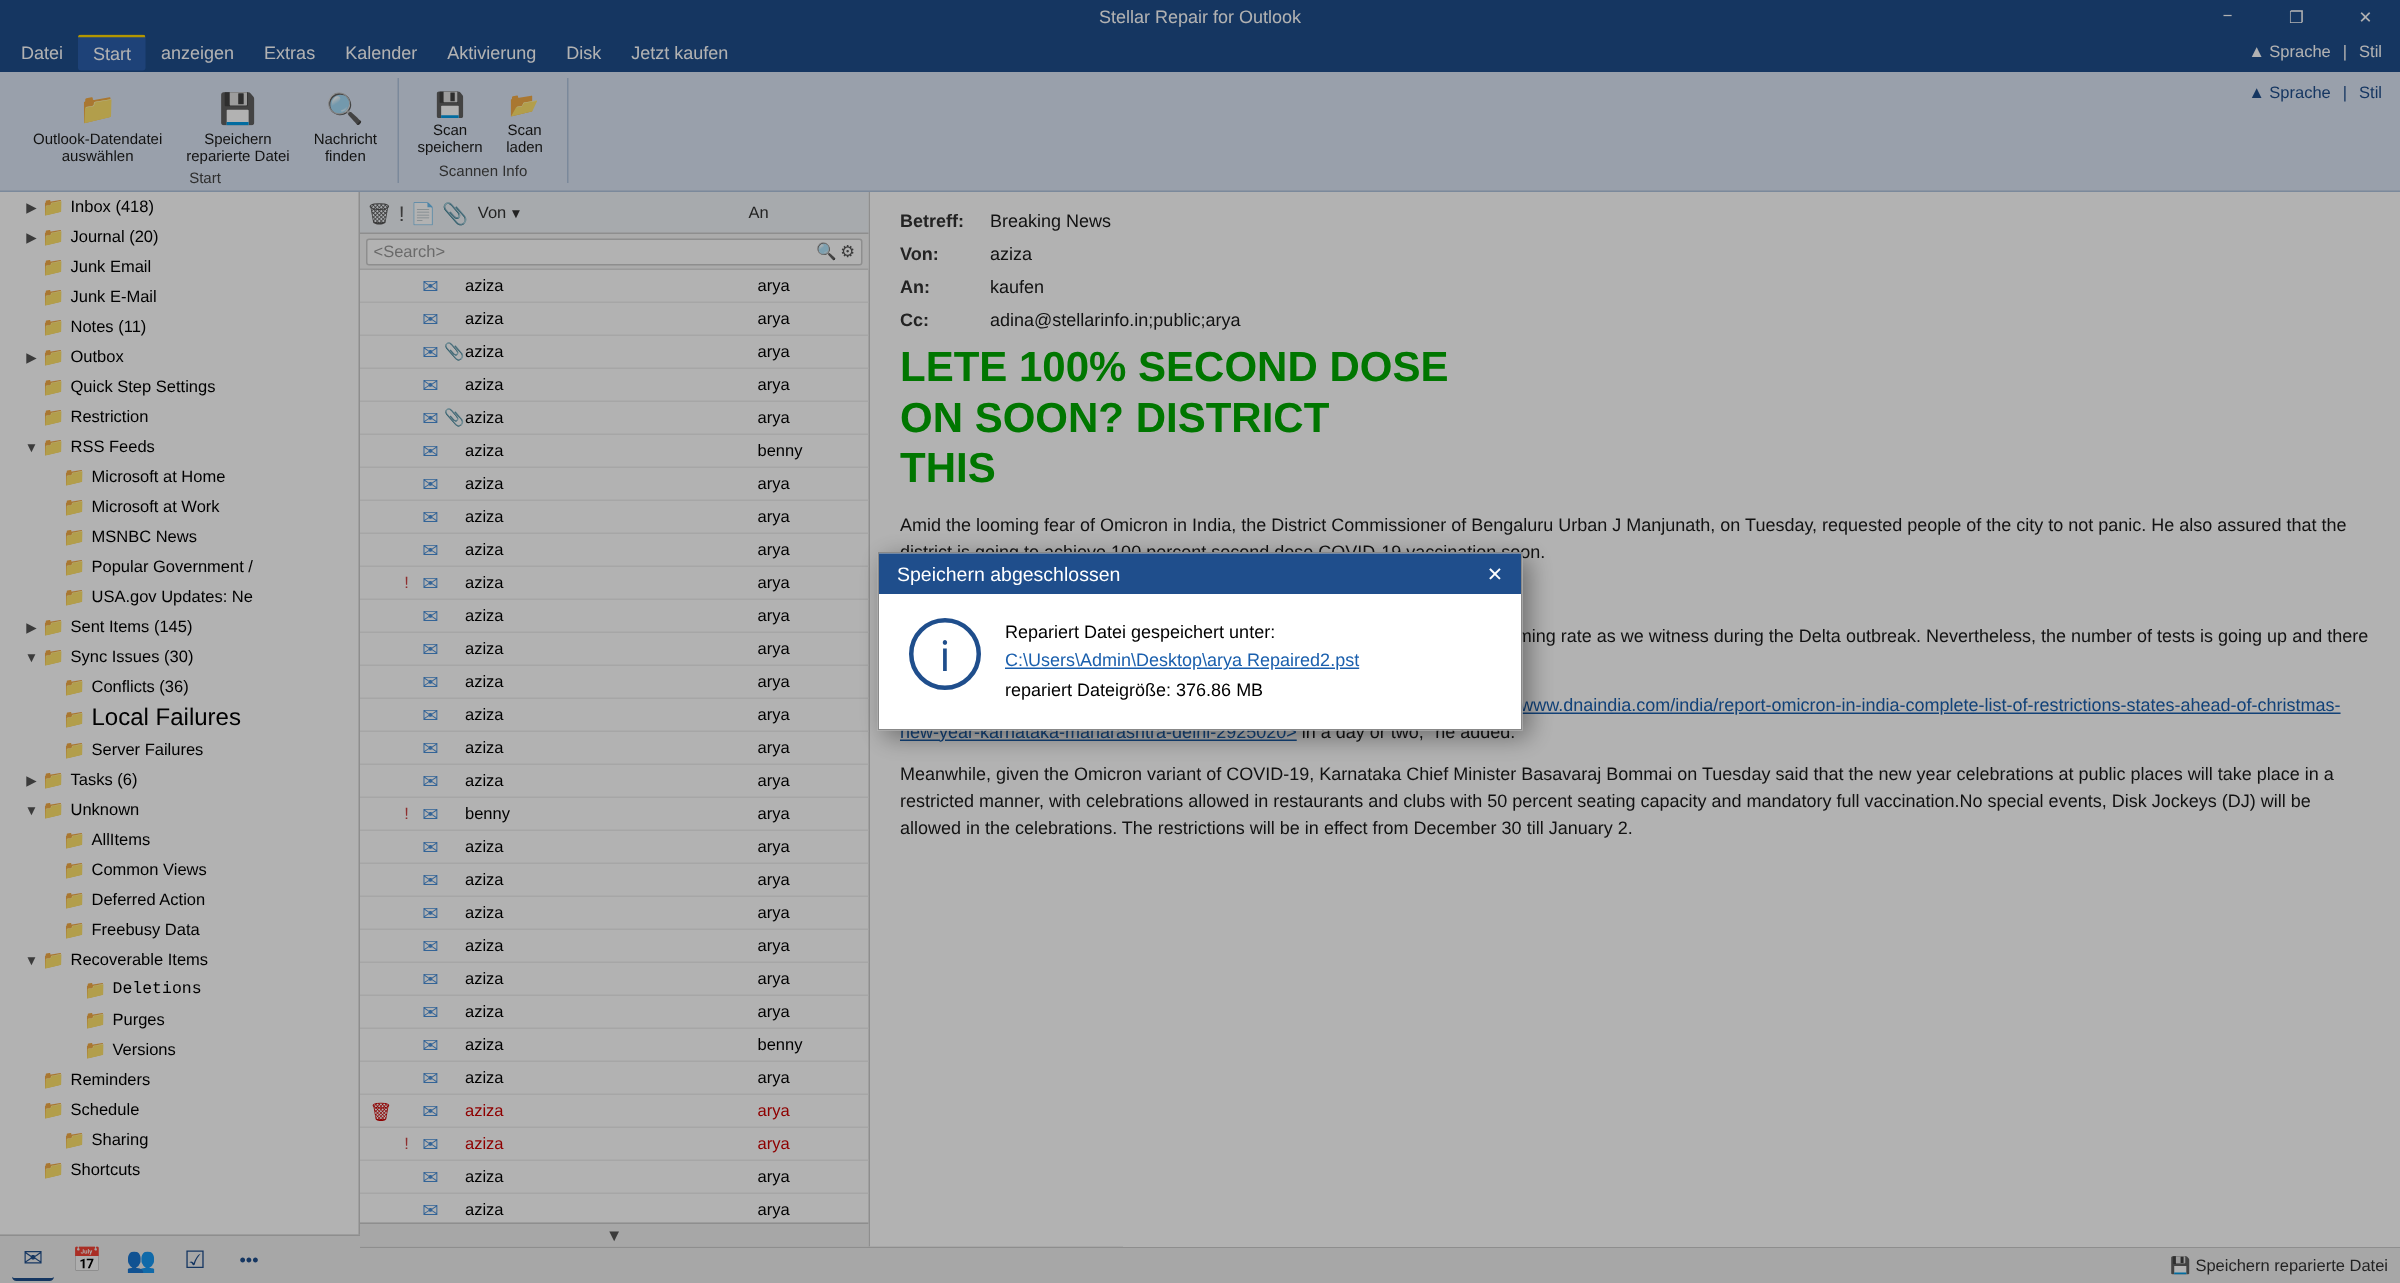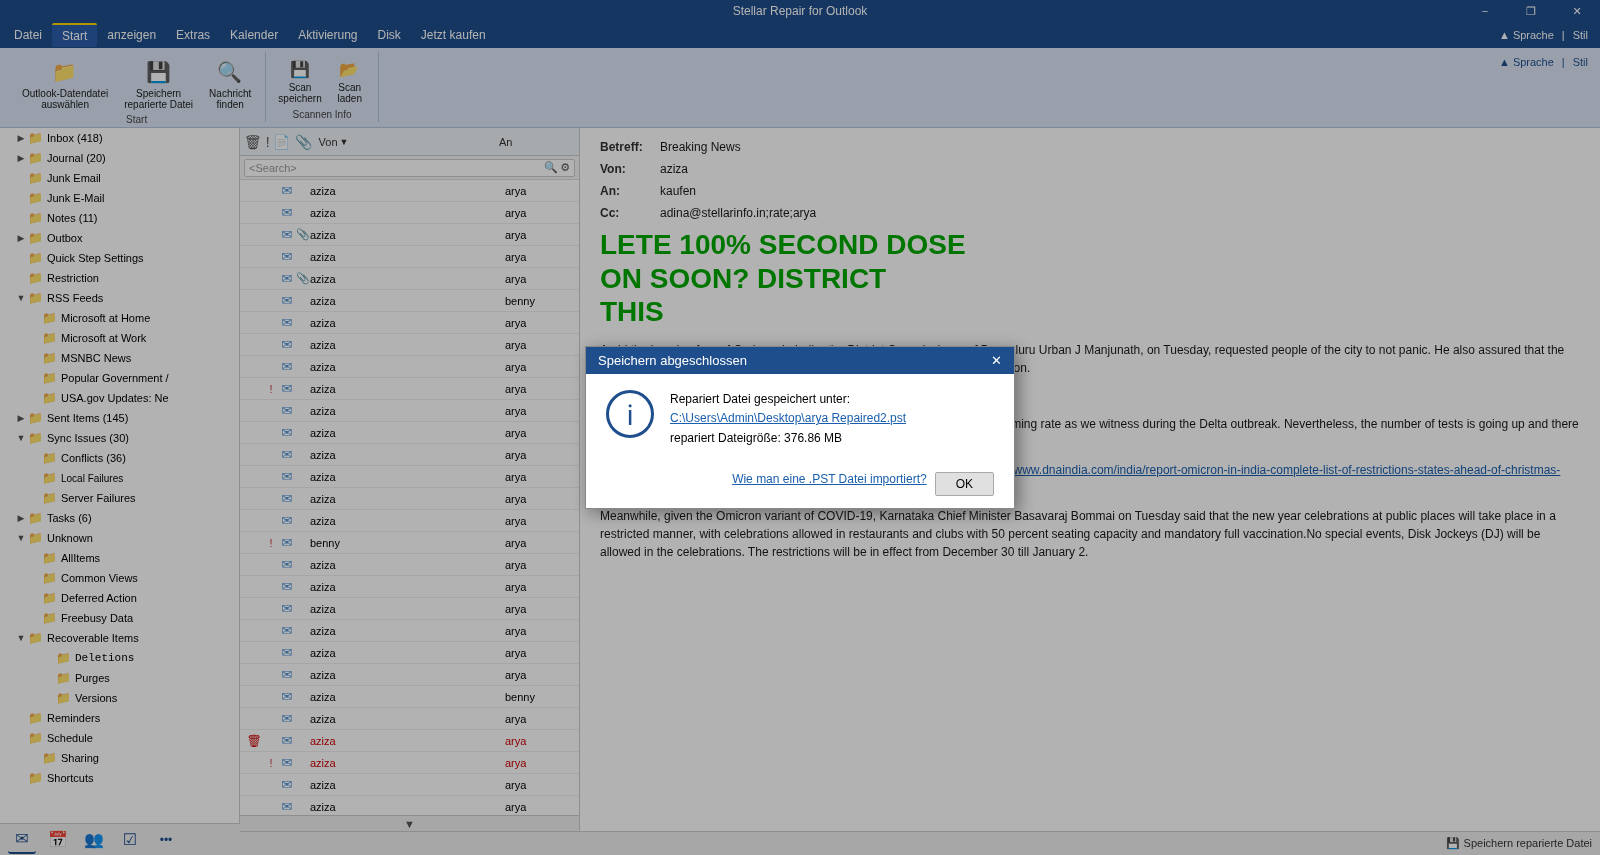--- a/index.html
+++ b/index.html
@@ -572,21 +572,21 @@
           <span style="font-size: 11px;">Sync Issues (30)</span>
         </div>
         <div class="tree-item" style="padding-left: 28px;">
           <span class="tree-toggle"></span>
           <span class="tree-icon folder-yellow">📁</span>
           <span style="font-size: 11px;">Conflicts (36)</span>
         </div>
         <div class="tree-item" style="padding-left: 28px;">
           <span class="tree-toggle"></span>
           <span class="tree-icon folder-yellow">📁</span>
-          <span style="font-size: 10px;">Local Failures</span>
+          <span style="font-size: 16px;">Local Failures</span>
         </div>
         <div class="tree-item" style="padding-left: 28px;">
           <span class="tree-toggle"></span>
           <span class="tree-icon folder-yellow">📁</span>
           <span style="font-size: 11px;">Server Failures</span>
         </div>
         <div class="tree-item" style="padding-left: 14px;">
           <span class="tree-toggle">▶</span>
           <span class="tree-icon folder-yellow">📁</span>
           <span style="font-size: 11px;">Tasks (6)</span>
@@ -939,21 +939,21 @@
       <div class="email-header-row">
         <div class="email-header-label">Von:</div>
         <div class="email-header-value">aziza</div>
       </div>
       <div class="email-header-row">
         <div class="email-header-label">An:</div>
         <div class="email-header-value">kaufen</div>
       </div>
       <div class="email-header-row">
         <div class="email-header-label">Cc:</div>
-        <div class="email-header-value">adina@stellarinfo.in;rate;arya</div>
+        <div class="email-header-value">adina@stellarinfo.in;public;arya</div>
       </div>
       <div class="email-body">
         <div class="news-headline">LETE 100% SECOND DOSE<br>ON SOON? DISTRICT<br>THIS</div>
         <p>Amid the looming fear of Omicron in India, the District Commissioner of Bengaluru Urban J Manjunath, on Tuesday, requested people of the city to not panic. He also assured that the district is going to achieve 100 percent second dose COVID-19 vaccination soon.</p>
         <p>© Provided by DNA</p>
         <p>Speaking to ANI, Manjunath said, "Omicron cases are rising but not at an alarming rate as we witness during the Delta outbreak. Nevertheless, the number of tests is going up and there is no need to panic."</p>
         <p>
           <span>"The district is going to achieve 100 percent second dose </span>
           <a href="#">vaccination &lt;https://www.dnaindia.com/india/report-omicron-in-india-complete-list-of-restrictions-states-ahead-of-christmas-new-year-karnataka-maharashtra-delhi-2925020&gt;</a>
           <span> in a day or two," he added.</span>
@@ -979,18 +979,14 @@
       <span style="cursor:pointer;">✕</span>
     </div>
     <div id="dialog-body">
       <div id="dialog-icon">ℹ</div>
       <div id="dialog-content">
         <div>Repariert Datei gespeichert unter:</div>
         <div><a href="#" id="dialog-path">C:\Users\Admin\Desktop\arya Repaired2.pst</a></div>
         <div>repariert Dateigröße: 376.86 MB</div>
       </div>
     </div>
-    <div id="dialog-footer">
-      <a href="#" class="dialog-link">Wie man eine .PST Datei importiert?</a>
-      <button class="dialog-btn">OK</button>
-    </div>
   </div>
 </div>
 
 </body></html>

